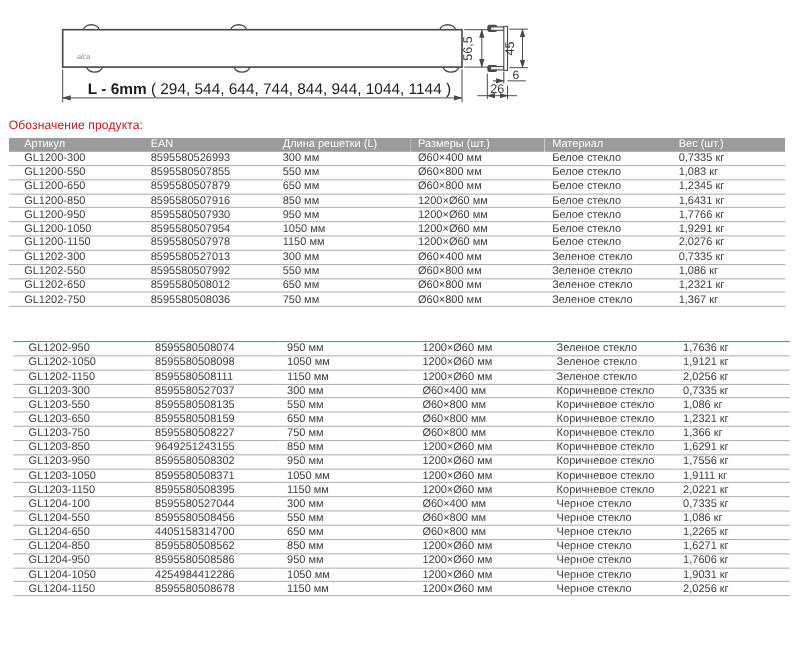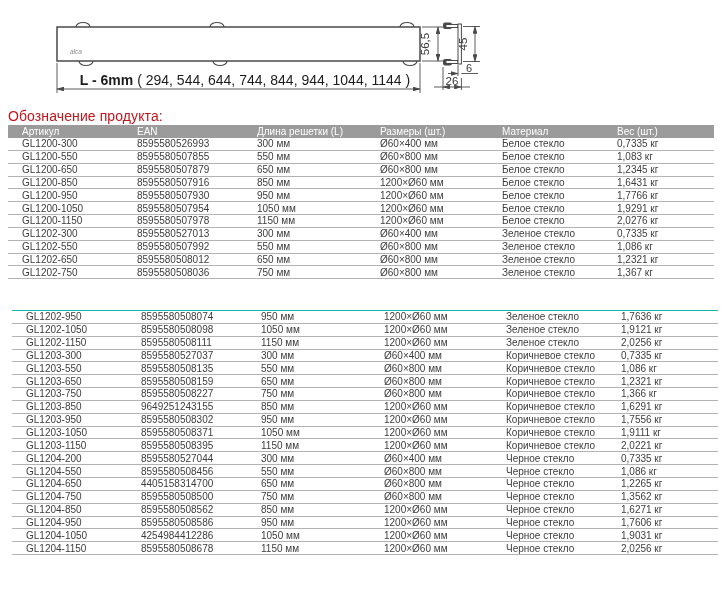--- a/index.html
+++ b/index.html
@@ -9,21 +9,21 @@
     -webkit-font-smoothing:antialiased;
   }
   .sheet{position:relative;width:722px;height:600px;background:#fff;overflow:hidden;}
 
   
   .drawing{position:absolute;left:0;top:0;}
 
   
   .product-heading{
     position:absolute;left:8px;top:108px;
-    font-size:14px;color:#c3161c;letter-spacing:.1px;
+    font-size:11px;color:#c3161c;letter-spacing:.1px;
   }
 
   
   table.spec{
     border-collapse:collapse;table-layout:fixed;width:706px;
     font-size:10px;color:#3d3d3d;
   }
   .table1{position:absolute;left:8px;top:125px;}
   .table2{position:absolute;left:12px;top:310px;border-top:1px solid #14b8a6;}
   table.spec col.c1{width:122px}
@@ -320,21 +320,21 @@
         </tr>
         <tr>
           <td>GL1203-1150</td>
           <td>8595580508395</td>
           <td>1150 мм</td>
           <td>1200×Ø60 мм</td>
           <td>Коричневое стекло</td>
           <td>2,0221 кг</td>
         </tr>
         <tr>
-          <td>GL1204-200</td>
+          <td>GL1204-100</td>
           <td>8595580527044</td>
           <td>300 мм</td>
           <td>Ø60×400 мм</td>
           <td>Черное стекло</td>
           <td>0,7335 кг</td>
         </tr>
         <tr>
           <td>GL1204-550</td>
           <td>8595580508456</td>
           <td>550 мм</td>
@@ -344,28 +344,20 @@
         </tr>
         <tr>
           <td>GL1204-650</td>
           <td>4405158314700</td>
           <td>650 мм</td>
           <td>Ø60×800 мм</td>
           <td>Черное стекло</td>
           <td>1,2265 кг</td>
         </tr>
         <tr>
-          <td>GL1204-750</td>
-          <td>8595580508500</td>
-          <td>750 мм</td>
-          <td>Ø60×800 мм</td>
-          <td>Черное стекло</td>
-          <td>1,3562 кг</td>
-        </tr>
-        <tr>
           <td>GL1204-850</td>
           <td>8595580508562</td>
           <td>850 мм</td>
           <td>1200×Ø60 мм</td>
           <td>Черное стекло</td>
           <td>1,6271 кг</td>
         </tr>
         <tr>
           <td>GL1204-950</td>
           <td>8595580508586</td>

